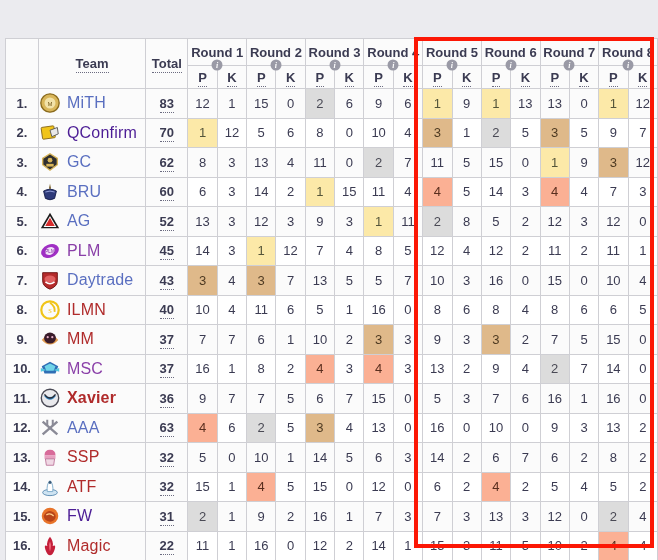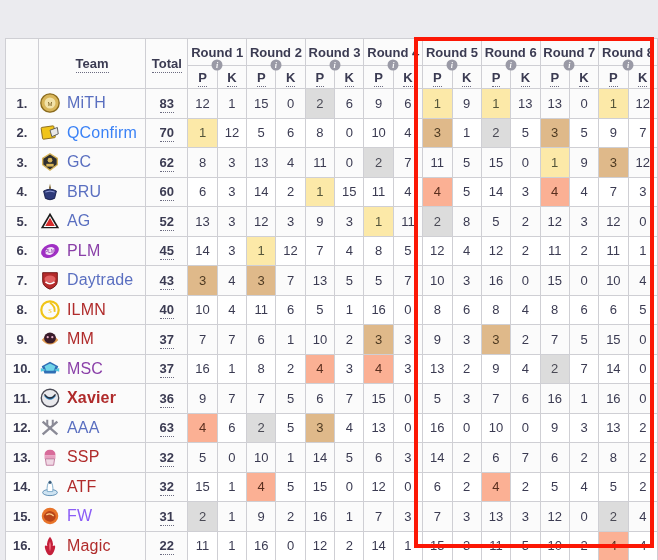--- a/index.html
+++ b/index.html
@@ -193,21 +193,21 @@
         <tr>
           <td class="rank">2.</td>
           <td class="team">
             <div class="teamcell">
               <span>
                 <svg class="logo" viewBox="0 0 24 24" xmlns="http://www.w3.org/2000/svg">
                   <rect x="3" y="5" width="14" height="13" rx="1" fill="#f0c419" stroke="#8a6b1e" stroke-width="1" transform="rotate(-8 10 11)"></rect>
                   <path d="M12 9 L20 6 L21 13 L14 16 Z" fill="#e8e8e8" stroke="#555" stroke-width="1"></path>
                 </svg>
               </span>
-              <span class="tname" style="color: #3b82f6;">QConfirm</span>
+              <span class="tname" style="color: #4c1d95;">QConfirm</span>
             </div>
           </td>
           <td class="total"><span class="tot-in">70</span></td>
           <td class="num h1">1</td>
           <td class="num">12</td>
           <td class="num">5</td>
           <td class="num">6</td>
           <td class="num">8</td>
           <td class="num">0</td>
           <td class="num">10</td>
@@ -612,21 +612,21 @@
           <td class="rank">15.</td>
           <td class="team">
             <div class="teamcell">
               <span>
                 <svg class="logo" viewBox="0 0 24 24" xmlns="http://www.w3.org/2000/svg">
                   <circle cx="12" cy="12" r="9" fill="#e8742a"></circle>
                   <path d="M5 12 Q9 5 14 7 Q19 9 18 14 Q16 19 11 18 Q6 17 5 12 Z" fill="#b8441a"></path>
                   <path d="M8 11 Q12 8 16 12" stroke="#ffd08a" stroke-width="1.4" fill="none"></path>
                 </svg>
               </span>
-              <span class="tname" style="color: #8b5cf6; text-align: center;">FW</span>
+              <span class="tname" style="color: #4c1d95; text-align: center;">FW</span>
             </div>
           </td>
           <td class="total"><span class="tot-in">31</span></td>
           <td class="num h2">2</td>
           <td class="num">1</td>
           <td class="num">9</td>
           <td class="num">2</td>
           <td class="num">16</td>
           <td class="num">1</td>
           <td class="num">7</td>

